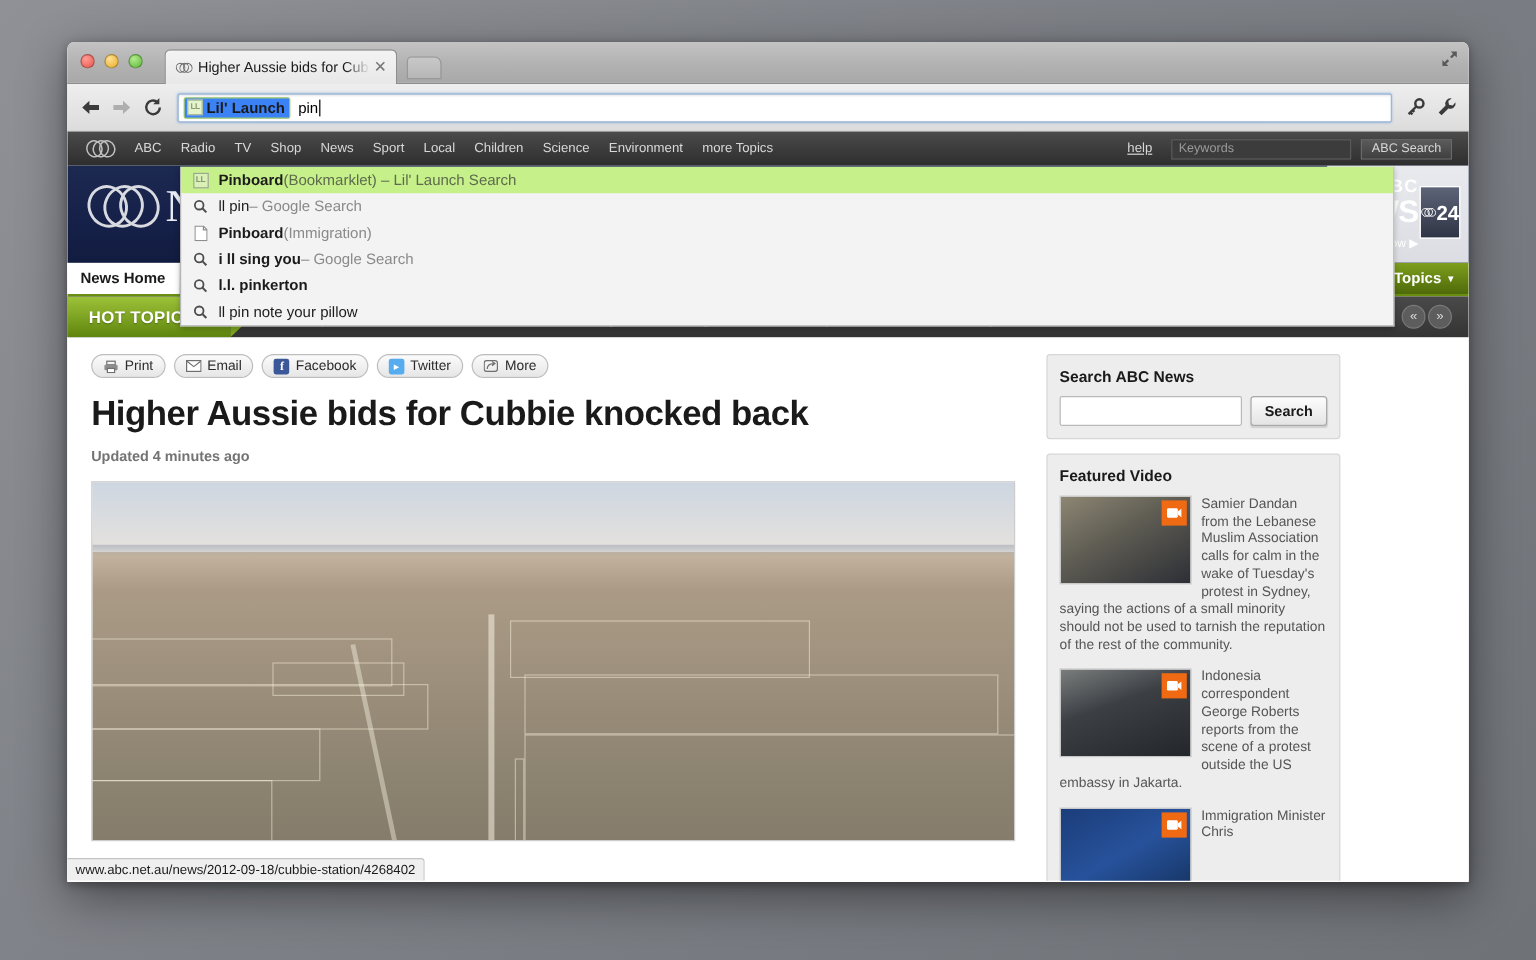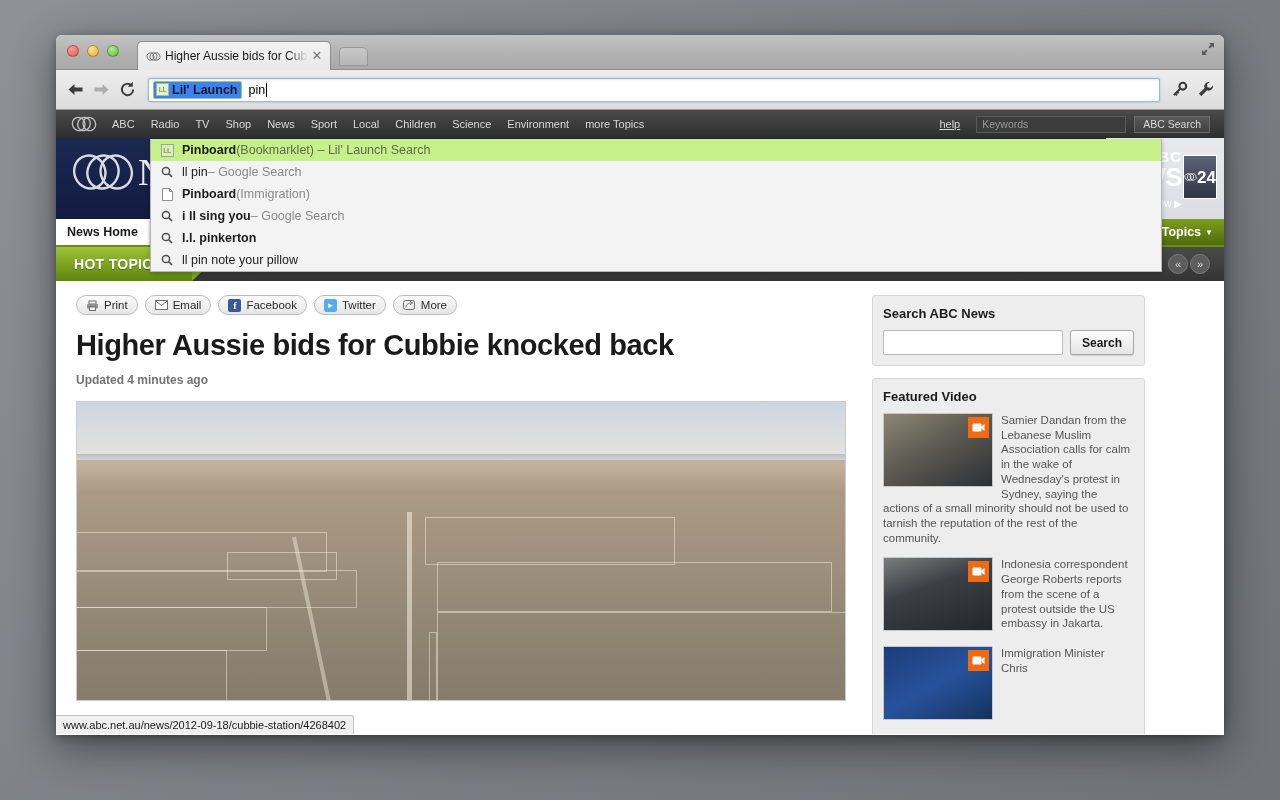--- a/index.html
+++ b/index.html
@@ -310,21 +310,21 @@
     display: flex; align-items: center; justify-content: center;
   }
 
   
   #content-wrap {
     display: flex;
     padding: 14px 20px 0 20px;
     gap: 24px;
   }
   #article-col { width: 772px; flex: 0 0 auto; }
-  #side-col { width: 273px; flex: 0 0 auto; }
+  #side-col { width: 245px; flex: 0 0 auto; }
 
   #share-row { display: flex; gap: 7px; margin-bottom: 14px; }
   .share-btn {
     height: 20px;
     display: flex; align-items: center;
     padding: 0 9px;
     background: linear-gradient(to bottom, #fbfbfb, #e6e6e6);
     border: 1px solid #bdbdbd;
     border-radius: 10px;
     font-size: 11.5px; color: #2b2b2b;
@@ -692,21 +692,21 @@
 
           <div class="video-item clearfix">
             <div class="video-thumb t1">
               <div class="video-badge">
                 <svg width="13" height="11" viewBox="0 0 13 11">
                     <rect x="0.5" y="1.5" width="9" height="8" rx="1.2" fill="#fff"></rect>
                     <path d="M9.5 4.2 L12.5 2 v7 l-3-2.2 z" fill="#fff"></path>
                   </svg>
               </div>
             </div>
-            <span>Samier Dandan from the Lebanese Muslim Association calls for calm in the wake of Wednesday's protest in Sydney, saying the actions of a small minority should not be used to tarnish the reputation of the rest of the community.</span>
+            <span>Samier Dandan from the Lebanese Muslim Association calls for calm in the wake of Tuesday's protest in Sydney, saying the actions of a small minority should not be used to tarnish the reputation of the rest of the community.</span>
           </div>
 
           <div class="video-item clearfix">
             <div class="video-thumb t2">
               <div class="video-badge">
                 <svg width="13" height="11" viewBox="0 0 13 11">
                     <rect x="0.5" y="1.5" width="9" height="8" rx="1.2" fill="#fff"></rect>
                     <path d="M9.5 4.2 L12.5 2 v7 l-3-2.2 z" fill="#fff"></path>
                   </svg>
               </div>

